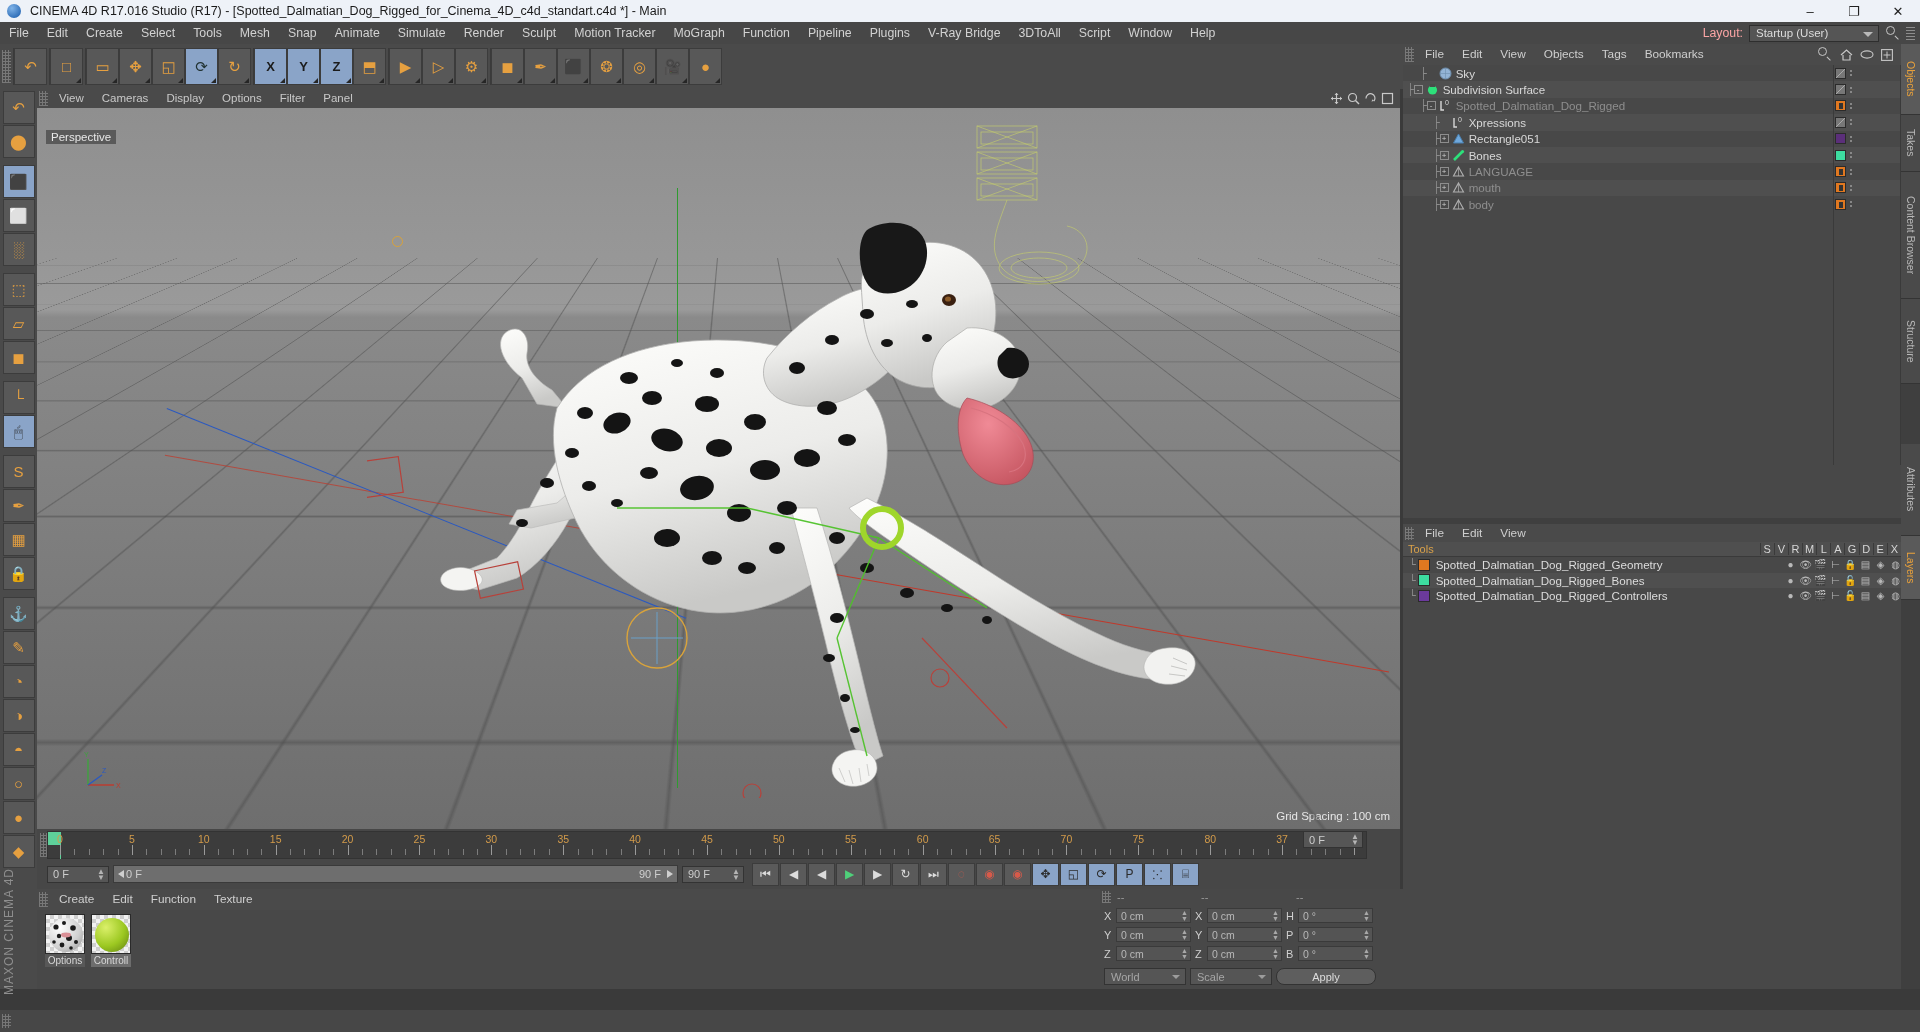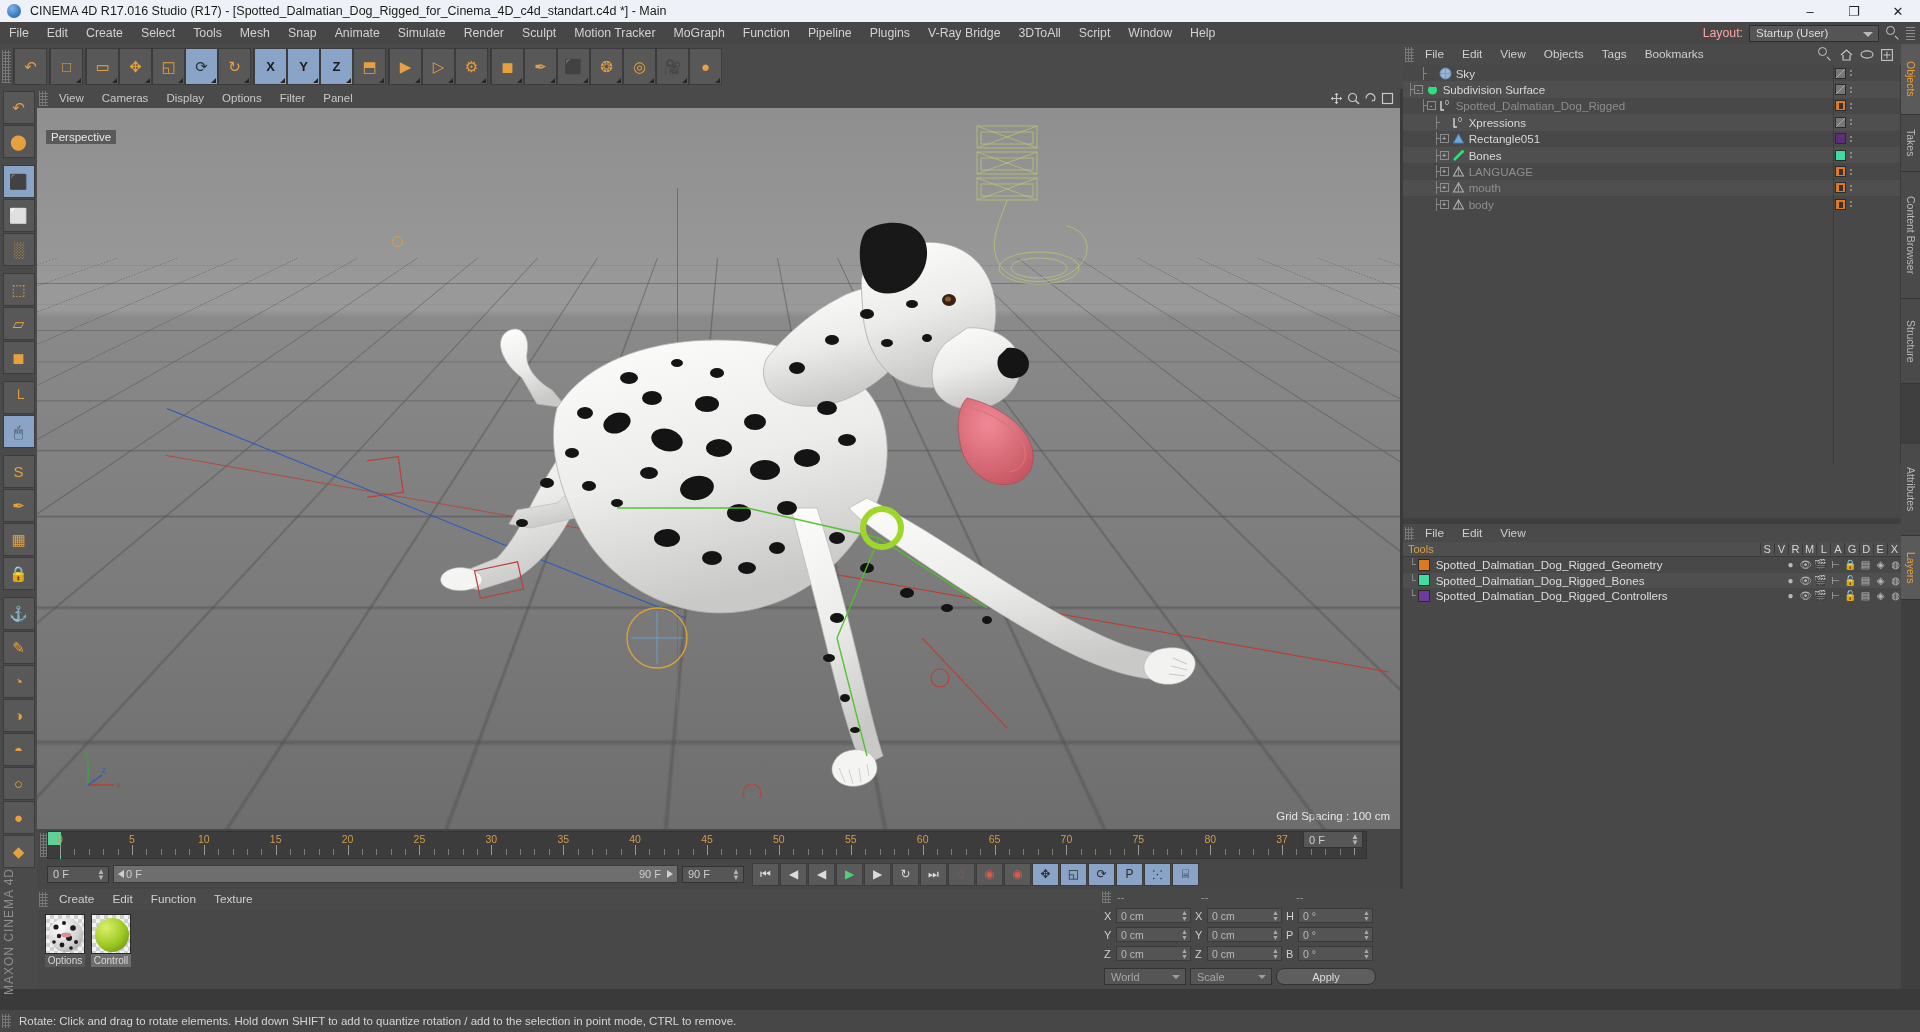--- a/index.html
+++ b/index.html
@@ -1357,14 +1357,13 @@
     <div class="csel">
       <span>Scale</span>
       <span class="arr"></span>
     </div>
     <div id="applybtn">Apply</div>
   </div>
 </div>
 
 <div id="statusbar">
   <div class="grip" style="height:14px"></div>
-  <div class="txt">Rotate: Click and drag to rotate elements. Hold down SHIFT to add to quantize rotation / add to the selection in point mode, CTRL to remove.</div>
 </div>
 
 </body></html>

